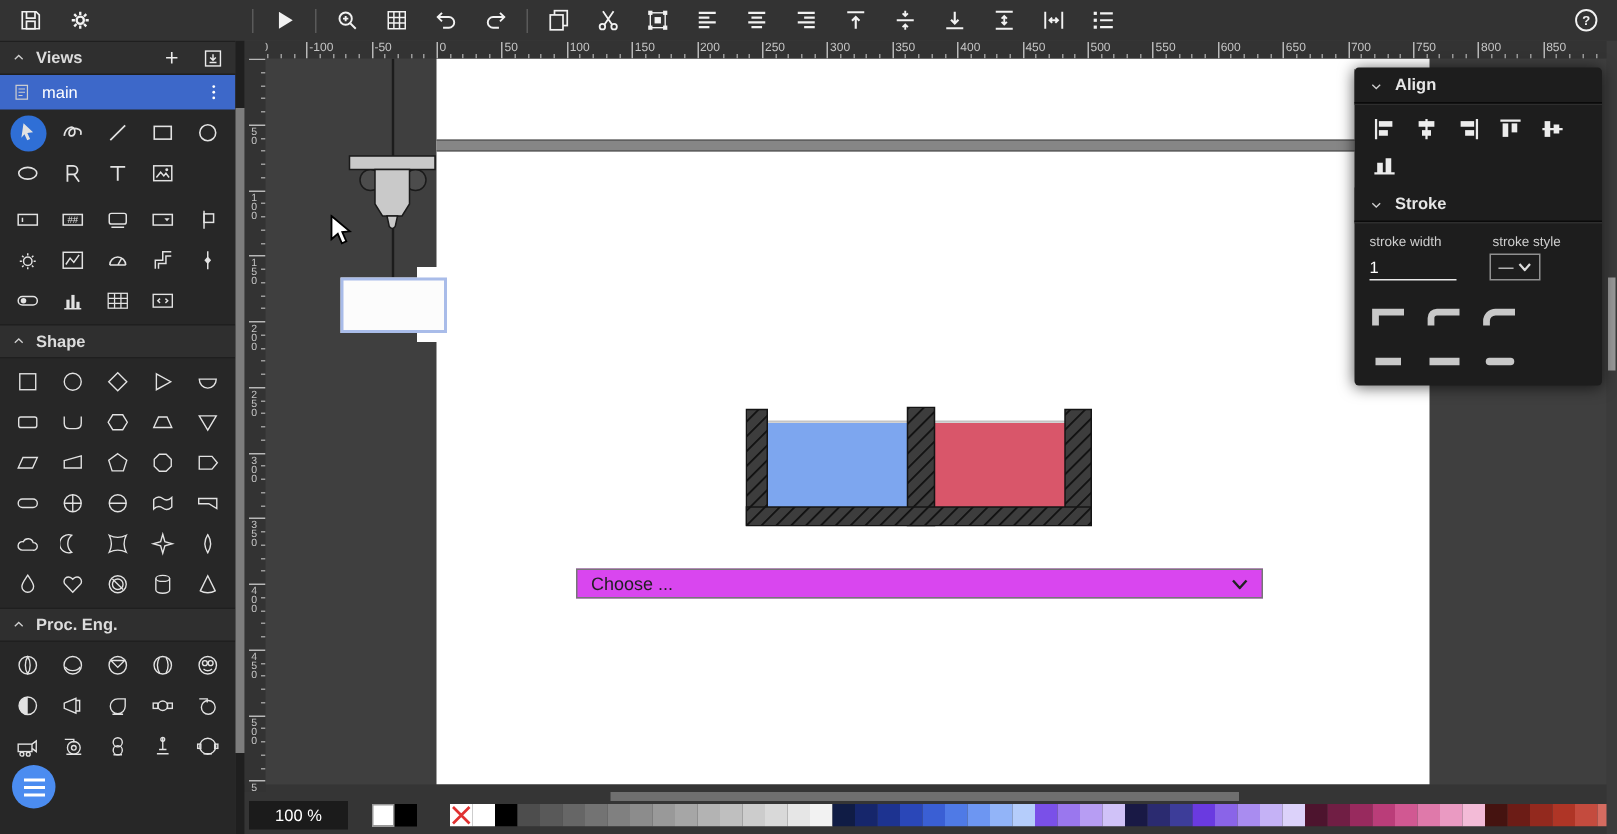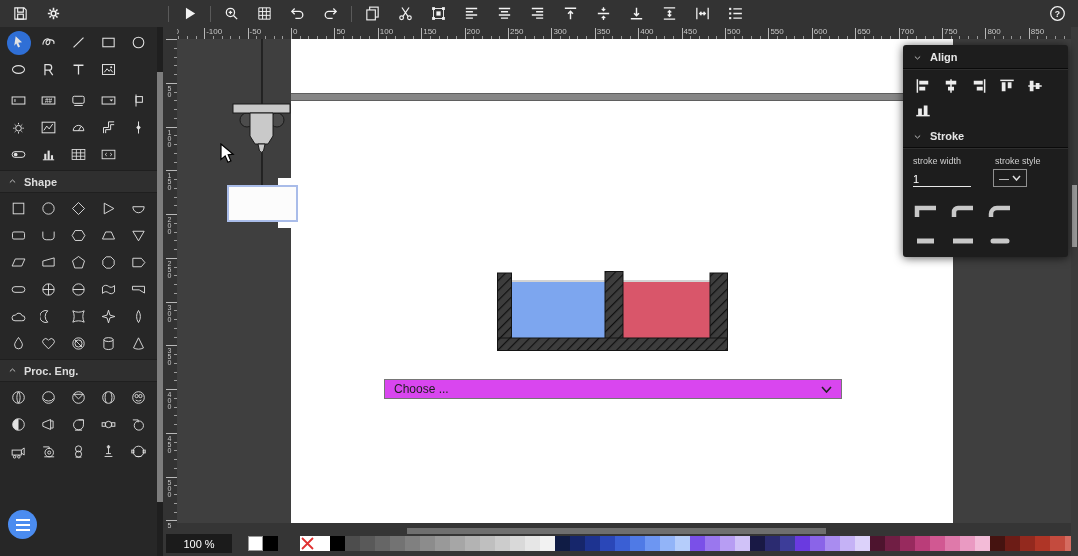--- a/index.html
+++ b/index.html
@@ -213,20 +213,57 @@
       <span class="tb-spacer"></span>
       <button class="tb-btn">
         <svg viewBox="0 0 24 24" width="19" height="19" fill="none" stroke="currentColor" stroke-width="1.6" stroke-linecap="butt" stroke-linejoin="miter">
           <circle cx="12" cy="12" r="8.6"></circle>
           <text x="12" y="16" font-size="11" font-weight="bold" text-anchor="middle" fill="currentColor" stroke="none">?</text>
         </svg>
       </button>
     </div>
 
   <div id="sidebar">
+    <div class="sec-head">
+      <span class="chev" id="views-chev">
+          <svg viewBox="0 0 24 24" width="9" height="9" fill="none" stroke="currentColor" stroke-width="2.4" stroke-linecap="butt" stroke-linejoin="miter">
+            <path d="M5 14.5L12 8l7 6.5"></path>
+          </svg>
+        </span>
+      <span>Views</span>
+      <span class="spacer"></span>
+      <button class="hbtn" id="btn-add-view">
+          <svg viewBox="0 0 24 24" width="13" height="13" fill="none" stroke="currentColor" stroke-width="2" stroke-linecap="butt" stroke-linejoin="miter">
+            <path d="M12 5v14M5 12h14"></path>
+          </svg>
+        </button>
+      <button class="hbtn" id="btn-export-view">
+          <svg viewBox="0 0 24 24" width="14" height="14" fill="none" stroke="currentColor" stroke-width="1.6" stroke-linecap="butt" stroke-linejoin="miter">
+            <rect x="3.5" y="3.5" width="17" height="17"></rect>
+            <path d="M12 7v7M8.8 10.8L12 14l3.2-3.2M8 16.5h8"></path>
+          </svg>
+        </button>
+    </div>
+    <div class="view-item">
+      <span class="chev" id="doc-icon">
+          <svg viewBox="0 0 24 24" width="13" height="13" fill="none" stroke="currentColor" stroke-width="1.5" stroke-linecap="butt" stroke-linejoin="miter">
+            <rect x="5" y="3.5" width="14" height="17"></rect>
+            <path d="M8 8h8M8 12h8M8 16h5"></path>
+          </svg>
+        </span>
+      <span>main</span>
+      <span class="spacer"></span>
+      <span class="kebab" id="kebab-icon">
+          <svg viewBox="0 0 24 24" width="13" height="13" fill="none" stroke="currentColor" stroke-width="1.5" stroke-linecap="butt" stroke-linejoin="miter">
+            <circle cx="12" cy="5" r="1.7" fill="currentColor" stroke="none"></circle>
+            <circle cx="12" cy="12" r="1.7" fill="currentColor" stroke="none"></circle>
+            <circle cx="12" cy="19" r="1.7" fill="currentColor" stroke="none"></circle>
+          </svg>
+        </span>
+    </div>
     <div id="sections">
         <div class="tool-grid">
           <div class="tool-cell sel">
             <svg viewBox="0 0 24 24" width="17" height="17" fill="none" stroke="currentColor" stroke-width="1.5" stroke-linecap="butt" stroke-linejoin="miter">
               <path d="M8 3l9 8.6-5.4.6 2.6 5.6-2.7 1.3-2.6-5.7L6 16.6z" fill="currentColor" stroke="none"></path>
             </svg>
           </div>
           <div class="tool-cell">
             <svg viewBox="0 0 24 24" width="17" height="17" fill="none" stroke="currentColor" stroke-width="1.6" stroke-linecap="butt" stroke-linejoin="miter">
               <path d="M4 15c1-9 10-11 10-4 0 4.5-5.5 5.5-5.5 1.5S13 6.5 18 9c2 1 2 3 1.5 5"></path>

